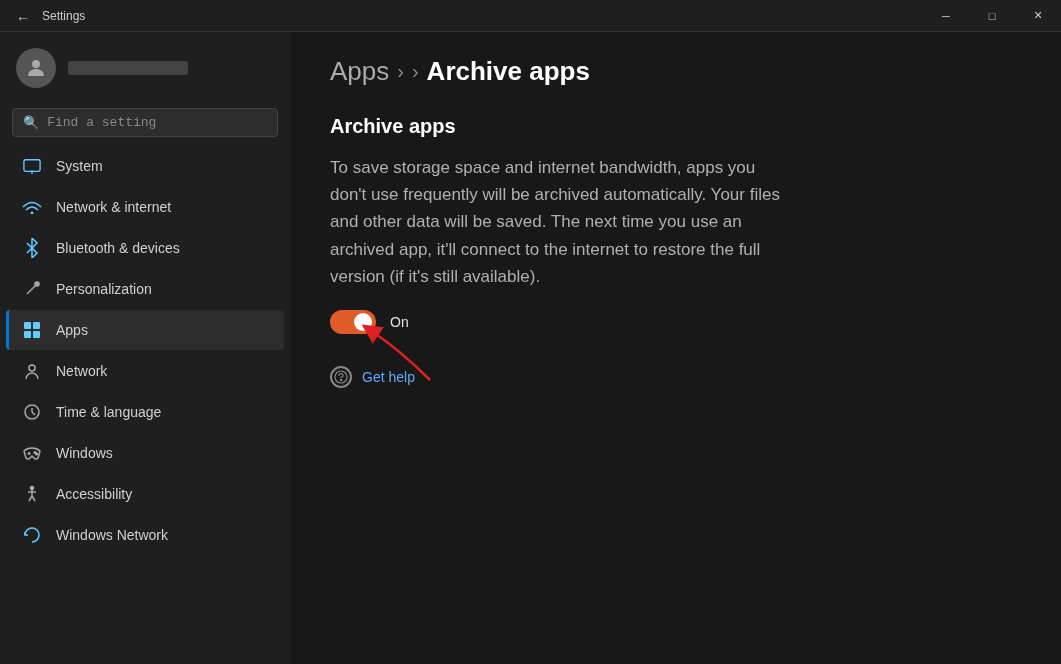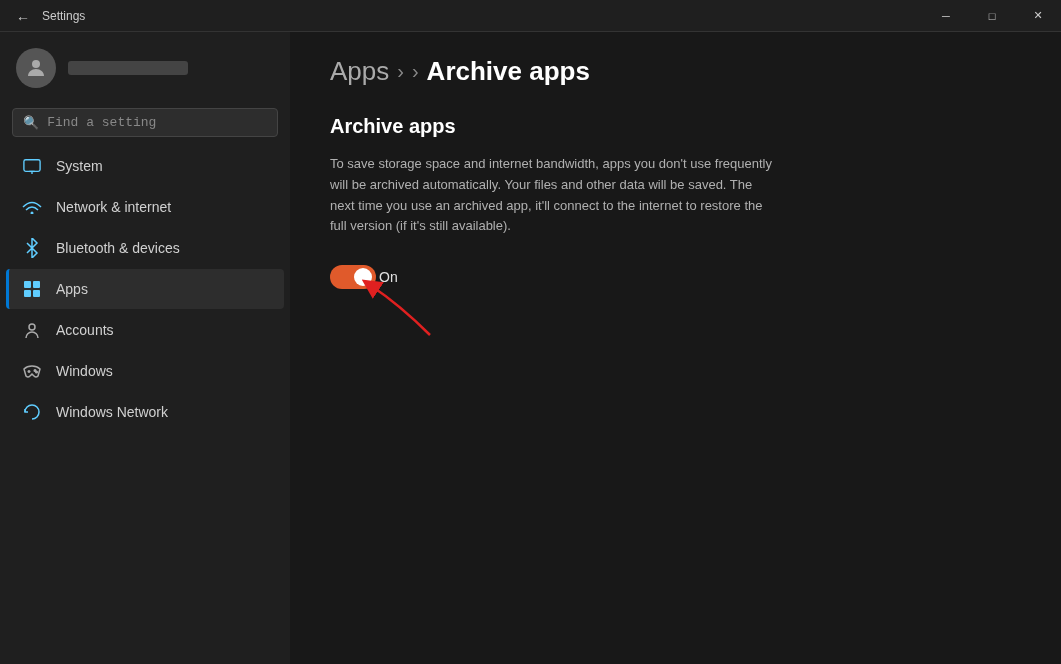--- a/index.html
+++ b/index.html
@@ -175,32 +175,32 @@
     
     .page-title {
       font-size: 20px;
       font-weight: 600;
       color: #ffffff;
       margin-bottom: 16px;
     }
 
     
     .description {
-      font-size: 13px;
+      font-size: 17px;
       color: #b0b0b0;
       line-height: 1.6;
       max-width: 450px;
-      margin-bottom: 28px;
+      margin-bottom: 20px;
     }
 
     
     .toggle-row {
       display: flex;
       align-items: center;
-      gap: 3px;
+      gap: 14px;
       margin-bottom: 32px;
     }
     .toggle {
       width: 46px;
       height: 24px;
       background: #e05a2b;
       border-radius: 12px;
       position: relative;
       cursor: pointer;
       flex-shrink: 0;
@@ -309,51 +309,82 @@
         <span>Network &amp; internet</span>
       </div>
       <div class="nav-item">
         <span class="nav-icon">
           <svg width="16" height="20" viewBox="0 0 16 20" fill="none" stroke="#60cdff" stroke-width="1.5">
               <path d="M3 5l10 10-5 5V0l5 5L3 15"></path>
             </svg>
         </span>
         <span>Bluetooth &amp; devices</span>
       </div>
+      <div class="nav-item">
+        <span class="nav-icon">
+          <svg width="18" height="18" viewBox="0 0 18 18" fill="none" stroke="#aaa" stroke-width="1.5">
+            <line x1="4" y1="14" x2="14" y2="4"></line>
+            <circle cx="14" cy="4" r="2" fill="#aaa"></circle>
+          </svg>
+        </span>
+        <span>Personalization</span>
+      </div>
       <div class="nav-item active">
         <span class="nav-icon">
           <svg width="18" height="18" viewBox="0 0 18 18" fill="#60cdff">
             <rect x="1" y="1" width="7" height="7" rx="1"></rect>
             <rect x="10" y="1" width="7" height="7" rx="1"></rect>
             <rect x="1" y="10" width="7" height="7" rx="1"></rect>
             <rect x="10" y="10" width="7" height="7" rx="1"></rect>
           </svg>
         </span>
         <span>Apps</span>
       </div>
       <div class="nav-item">
         <span class="nav-icon">
           <svg width="18" height="18" viewBox="0 0 18 18" fill="none" stroke="#aaa" stroke-width="1.5">
             <circle cx="9" cy="6" r="3"></circle>
             <path d="M3 17c0-3.3 2.7-6 6-6s6 2.7 6 6"></path>
           </svg>
         </span>
-        <span>Accounts</span>
+        <span>Network</span>
+      </div>
+      <div class="nav-item">
+        <span class="nav-icon">
+          <svg width="18" height="18" viewBox="0 0 18 18" fill="none" stroke="#aaa" stroke-width="1.5">
+            <circle cx="9" cy="9" r="7"></circle>
+            <line x1="9" y1="5" x2="9" y2="9"></line>
+            <line x1="9" y1="9" x2="12" y2="12"></line>
+          </svg>
+        </span>
+        <span>Time &amp; language</span>
       </div>
       <div class="nav-item">
         <span class="nav-icon">
           <svg width="20" height="14" viewBox="0 0 20 14" fill="none" stroke="#aaa" stroke-width="1.5">
             <path d="M2 5 Q5 2 10 2 Q15 2 18 5 L16 12 Q14 14 12 12L10 10 8 12 Q6 14 4 12Z"></path>
             <line x1="7" y1="6" x2="7" y2="9"></line>
             <line x1="5.5" y1="7.5" x2="8.5" y2="7.5"></line>
             <circle cx="13" cy="6.5" r="0.8" fill="#aaa"></circle>
             <circle cx="14.5" cy="8" r="0.8" fill="#aaa"></circle>
           </svg>
         </span>
         <span>Windows</span>
+      </div>
+      <div class="nav-item">
+        <span class="nav-icon">
+          <svg width="18" height="18" viewBox="0 0 18 18" fill="none" stroke="#aaa" stroke-width="1.5">
+            <circle cx="9" cy="3" r="1.5" fill="#aaa"></circle>
+            <line x1="9" y1="5" x2="9" y2="11"></line>
+            <line x1="5" y1="7" x2="13" y2="7"></line>
+            <line x1="9" y1="11" x2="6" y2="16"></line>
+            <line x1="9" y1="11" x2="12" y2="16"></line>
+          </svg>
+        </span>
+        <span>Accessibility</span>
       </div>
       <div class="nav-item">
         <span class="nav-icon">
           <svg width="18" height="18" viewBox="0 0 18 18" fill="none" stroke="#60cdff" stroke-width="1.5">
             <path d="M2 9 A7 7 0 1 1 9 16"></path>
             <polyline points="2,6 2,9 5,9"></polyline>
           </svg>
         </span>
         <span>Windows Network</span>
       </div>
@@ -384,15 +415,25 @@
       <svg width="160" height="90" style="position:absolute; top:-10px; left:20px; pointer-events:none;">
         <defs>
           <marker id="arrowhead" markerWidth="8" markerHeight="8" refX="4" refY="4" orient="auto">
             <path d="M0,0 L0,8 L8,4 z" fill="#e02020"></path>
           </marker>
         </defs>
         <path d="M 80 80 Q 50 50 20 30" stroke="#e02020" stroke-width="2.5" fill="none" marker-end="url(#arrowhead)"></path>
       </svg>
     </div>
 
+    <div class="get-help-row">
+      <div class="help-icon">
+        <svg width="14" height="14" viewBox="0 0 14 14" fill="none" stroke="#888" stroke-width="1.2">
+          <circle cx="7" cy="7" r="6"></circle>
+          <path d="M5 5.5 Q5 3.5 7 3.5 Q9 3.5 9 5.5 Q9 7 7 7.5" stroke-linecap="round"></path>
+          <circle cx="7" cy="10" r="0.7" fill="#888"></circle>
+        </svg>
+      </div>
+      <a class="get-help-link" href="#">Get help</a>
+    </div>
 
   </div>
 </div>
 
 </body></html>

